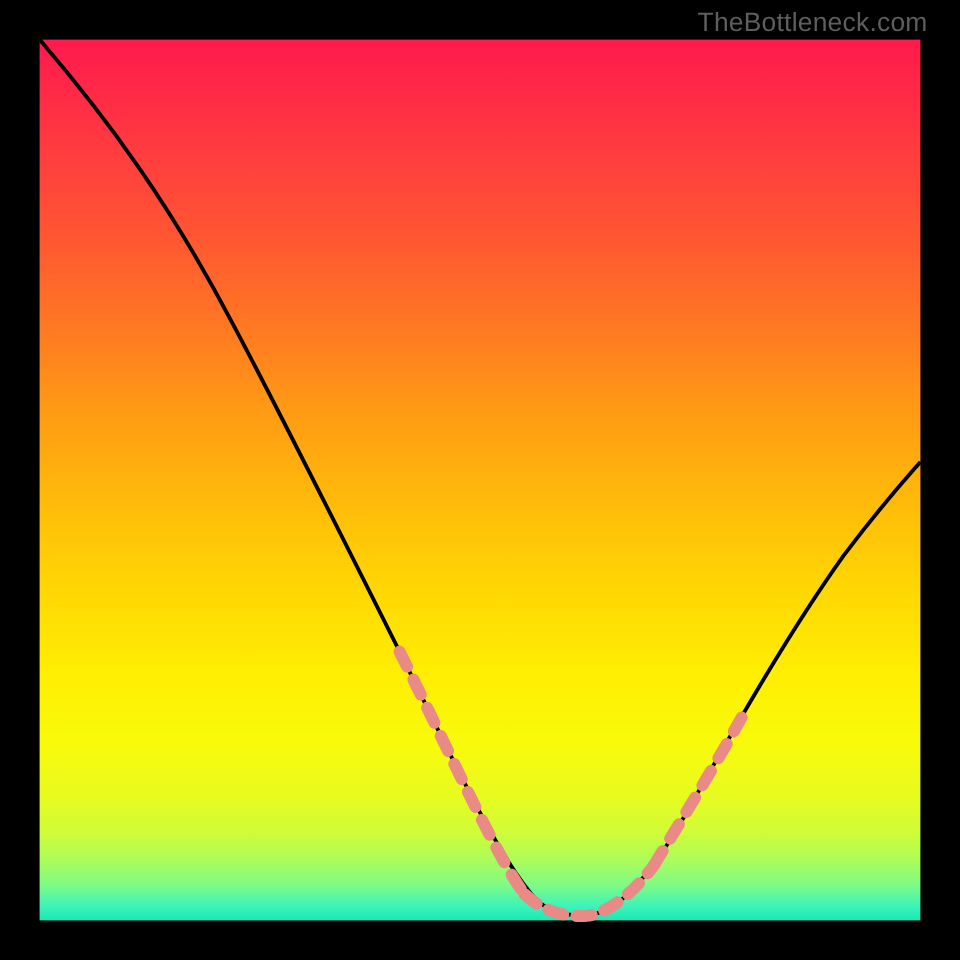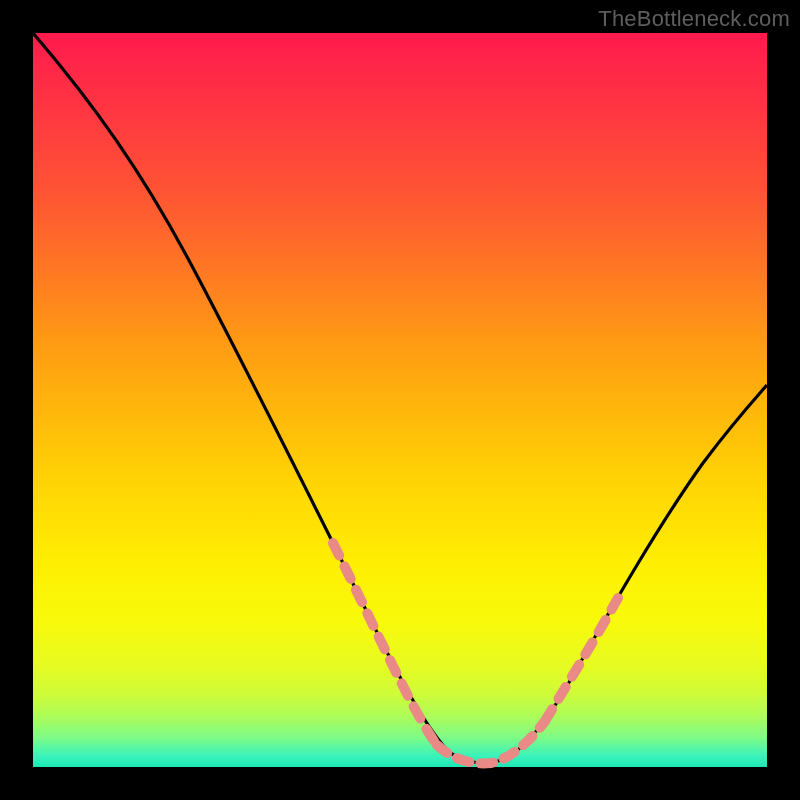--- a/index.html
+++ b/index.html
@@ -39,21 +39,21 @@
       #cffc38 90%,
       #aefc58 93%,
       #7efb86 96%,
       #39f3bb 98.5%,
       #1de7b5 100%
     );
   }
   .watermark {
     position: absolute;
     top: 6px;
-    right: 10px;
+    right: 27px;
     color: #5e5e5e;
     font-size: 22px;
     font-weight: 500;
     letter-spacing: 0.2px;
     user-select: none;
   }
   svg.curve {
     position: absolute;
     left: 0;
     top: 0;

